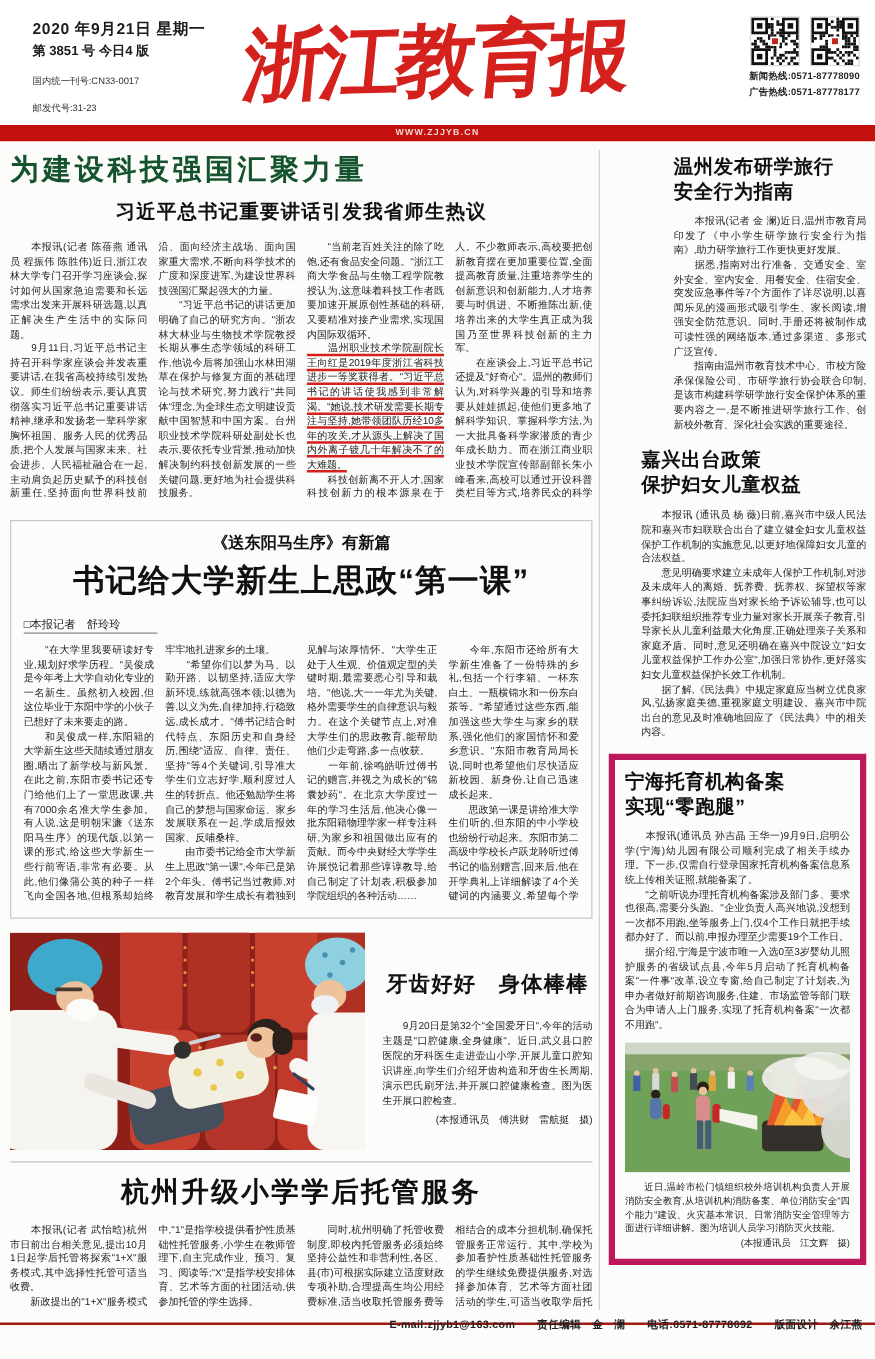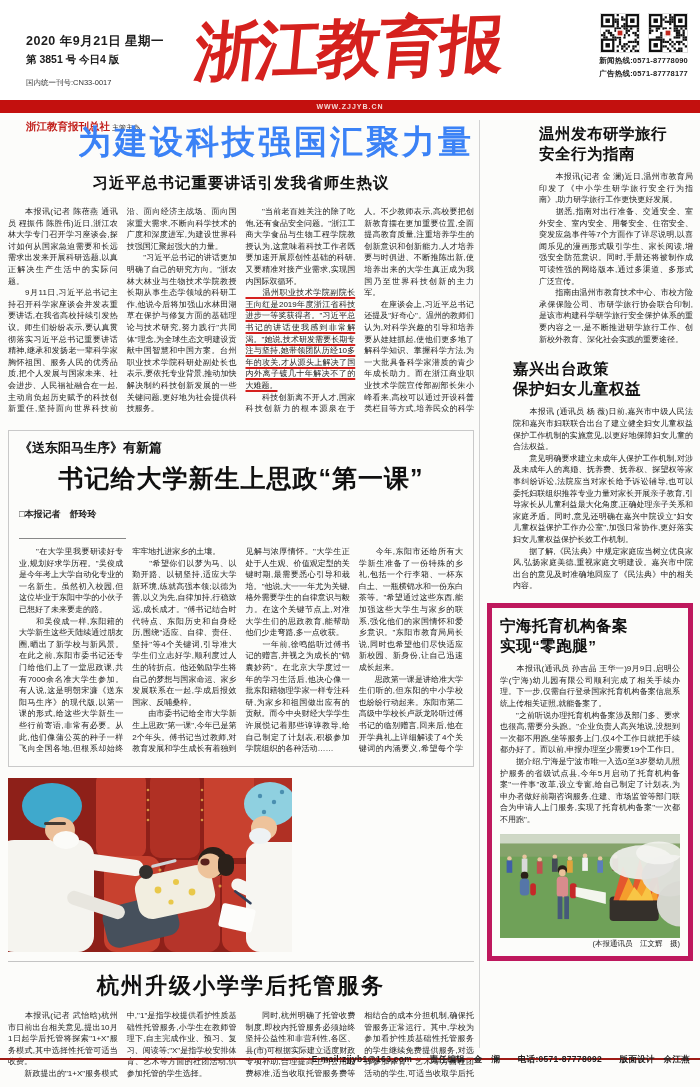--- a/index.html
+++ b/index.html
@@ -2,21 +2,21 @@
 <html><head>
 <meta charset="utf-8">
 <style>
   * { margin:0; padding:0; box-sizing:border-box; }
   html,body { width:700px; height:1087px; }
   body { position:relative; background:#fcfcfa; overflow:hidden;
          font-family:"Liberation Sans","DejaVu Sans",sans-serif; color:#1c1c1c; }
 
   
   .header { position:absolute; left:0; top:0; width:700px; height:100px; background:#fff; }
-  .h-left { position:absolute; left:26px; top:33px; line-height:1.35; }
+  .h-left { position:absolute; left:26px; top:15px; line-height:1.35; }
   .h-date   { font-size:12.5px; font-weight:bold; letter-spacing:.5px; }
   .h-issue  { font-size:10.5px; font-weight:bold; margin-top:2px; }
   .h-serial, .h-postal { font-size:7.5px; color:#333; margin-top:12px; }
   .h-pub { margin-top:9px; font-size:10.5px; font-weight:bold; color:#c2221e; }
   .h-pub-role { font-size:7px; color:#222; font-weight:normal; }
   .masthead { position:absolute; left:178px; top:0px; width:340px; height:96px;
               display:flex; align-items:center; justify-content:center;
               font-family:"DejaVu Serif","Liberation Serif",serif;
               font-size:64px; font-weight:bold; color:#d5211e;
               transform:skewX(-7deg) rotate(-1.5deg); letter-spacing:-3px; }
@@ -34,32 +34,32 @@
   .divider-v { position:absolute; left:479px; top:120px; width:1px; height:928px; background:#d2d2d2; }
   .sidebar { position:absolute; left:487px; top:124px; width:206px; }
 
   .bodytext { font-size:8px; line-height:1.45; text-align:justify; color:#222;
               white-space:pre-wrap; overflow:hidden; }
   .cols4 { column-count:4; column-gap:9px; column-fill:auto; }
   .red-ul { text-decoration:underline; text-decoration-color:#d5211e;
             text-decoration-thickness:1.5px; text-underline-offset:2px; color:#222; }
 
   
-  .ma-headline { margin-top:4px; text-align:right; font-size:33px; font-weight:bold;
-                 color:#3b82f6; letter-spacing:3px; font-family:"Liberation Sans",sans-serif; }
+  .ma-headline { margin-top:4px; text-align:left; font-size:23px; font-weight:bold;
+                 color:#14532d; letter-spacing:3px; font-family:"Liberation Sans",sans-serif; }
   .ma-subhead { margin-top:8px; text-align:center; font-size:15.5px; font-weight:bold; color:#111; letter-spacing:1px; }
   .ma-body { margin-top:12px; height:212px; }
 
   
   .shuji-box { margin-top:12px; border:1px solid #c9c9c9; padding:8px 10px 6px; }
-  .sj-kicker { font-size:13px; font-weight:bold; color:#111; }
+  .sj-kicker { text-align:center; font-size:13px; font-weight:bold; color:#111; }
   .sj-headline { margin-top:5px; text-align:center; font-size:25px; font-weight:bold; color:#101010; letter-spacing:1px; }
   .sj-byline-row { margin-top:8px; }
-  .sj-byline { display:inline-block; font-size:9px; font-weight:bold; color:#222;
-               border-bottom:1px solid #888; padding-bottom:17px; padding-right:30px; }
+  .sj-byline { display:inline-block; font-size:9px; font-weight:normal; color:#222;
+               border-bottom:1px solid #888; padding-bottom:0; padding-right:30px; }
   .sj-body { margin-top:7px; height:214px; }
 
   
   .photo-row { margin-top:11px; display:flex; height:174px; }
   .dental-photo { width:284px; height:174px; flex:0 0 auto; overflow:hidden; }
   .dental-right { flex:1; padding-left:14px; padding-top:30px; }
   .dt-title { text-align:center; font-size:17px; font-weight:bold; color:#111; letter-spacing:1px; }
   .dt-caption { margin-top:16px; font-size:8px; line-height:1.5; text-align:justify; white-space:pre-wrap; color:#222; }
   .dt-credit { margin-top:3px; font-size:8px; text-align:right; color:#222; }
 
@@ -383,20 +383,25 @@
               <circle cx="274" cy="14" r="2.2"></circle>
             </g>
           <ellipse cx="256" cy="50" rx="13" ry="12" fill="#eec39b"></ellipse>
           <ellipse cx="252" cy="58" rx="11" ry="8" fill="#eef2f4"></ellipse>
           <rect x="222" y="108" width="50" height="13" rx="6.5" transform="rotate(24 247 114)" fill="#f7f6f2"></rect>
           <rect x="212" y="128" width="34" height="24" rx="3" transform="rotate(12 229 140)" fill="#fdfdfb"></rect>
           <rect x="224" y="118" width="22" height="2.6" rx="1.3" transform="rotate(38 235 119)" fill="#31405a"></rect>
         </g>
       </svg>
     </div>
+    <div class="dental-right">
+      <div class="dt-title">牙齿好好　身体棒棒</div>
+      <div class="dt-caption">　　9月20日是第32个"全国爱牙日",今年的活动主题是"口腔健康,全身健康"。近日,武义县口腔医院的牙科医生走进壶山小学,开展儿童口腔知识讲座,向学生们介绍牙齿构造和牙齿生长周期,演示巴氏刷牙法,并开展口腔健康检查。图为医生开展口腔检查。</div>
+      <div class="dt-credit">(本报通讯员　傅洪财　雷航挺　摄)</div>
+    </div>
   </div>
 
   <div class="rule-h"></div>
 
   <div class="hz-headline">杭州升级小学学后托管服务</div>
   <div class="bodytext cols4 hz-body">　　本报讯(记者 武怡晗)杭州市日前出台相关意见,提出10月1日起学后托管将探索"1+X"服务模式,其中选择性托管可适当收费。
 　　新政提出的"1+X"服务模式中,"1"是指学校提供看护性质基础性托管服务,小学生在教师管理下,自主完成作业、预习、复习、阅读等;"X"是指学校安排体育、艺术等方面的社团活动,供参加托管的学生选择。
 　　同时,杭州明确了托管收费制度,即校内托管服务必须始终坚持公益性和非营利性,各区、县(市)可根据实际建立适度财政专项补助,合理提高生均公用经费标准,适当收取托管服务费等相结合的成本分担机制,确保托管服务正常运行。其中,学校为参加看护性质基础性托管服务的学生继续免费提供服务,对选择参加体育、艺术等方面社团活动的学生,可适当收取学后托管服务费。托管服务费具体标准,由区、县(市)发改(价格)部门会同教育、财政部门,根据公益性和非营利性原则提出意见。
 　　此外,杭州市还明确了学后托管服务结束时间原则上为17:30左右,具体时间由各区、县(市)确定,不同学校可有区别。课后托管要切实减轻学生课业负担,不集中进行学科辅导、不上文化课。参与托管的学校适当统筹安排教师轮流管理,对参与教师,根据所承担的工作量发放相应工作报酬。</div>
 </div>
@@ -481,18 +486,19 @@
           <polygon points="120,70 130,34 140,58 148,26 156,56 166,38 170,70" fill="#e4572e"></polygon>
           <polygon points="126,70 136,46 144,62 152,40 160,64 166,52 167,70" fill="#f59e2c"></polygon>
           <polygon points="134,70 142,56 150,66 157,52 162,70" fill="#f8c545"></polygon>
           <ellipse cx="150" cy="30" rx="34" ry="18" fill="#efefec" opacity=".92"></ellipse>
           <ellipse cx="180" cy="44" rx="30" ry="22" fill="#e3e3df" opacity=".95"></ellipse>
           <ellipse cx="192" cy="74" rx="26" ry="24" fill="#d9d9d4" opacity=".95"></ellipse>
           <ellipse cx="168" cy="20" rx="24" ry="12" fill="#f4f4f1" opacity=".85"></ellipse>
         </g>
       </svg>
     </div>
+    <div class="fire-caption">　　近日,温岭市松门镇组织校外培训机构负责人开展消防安全教育,从培训机构消防备案、单位消防安全"四个能力"建设、火灾基本常识、日常消防安全管理等方面进行详细讲解。图为培训人员学习消防灭火技能。</div>
     <div class="fire-credit">(本报通讯员　江文辉　摄)</div>
   </div>
 </div>
 
 <div class="footer-line"></div>
 <div class="footer-text">E-mail:zjjyb1@163.com　　责任编辑　金　澜　　电话:0571-87778092　　版面设计　余江燕</div>
 
 </body></html>

